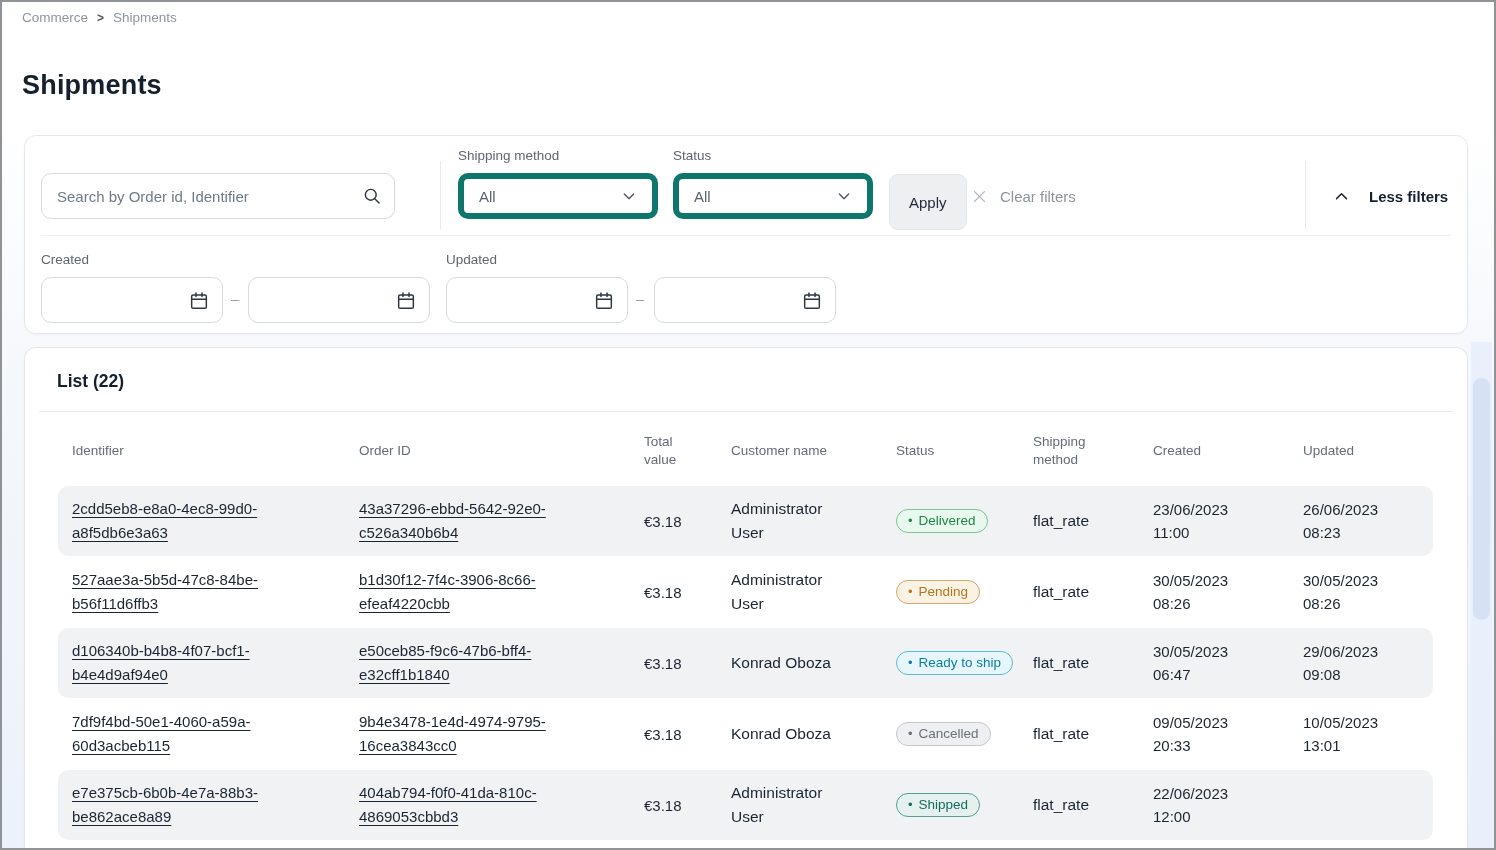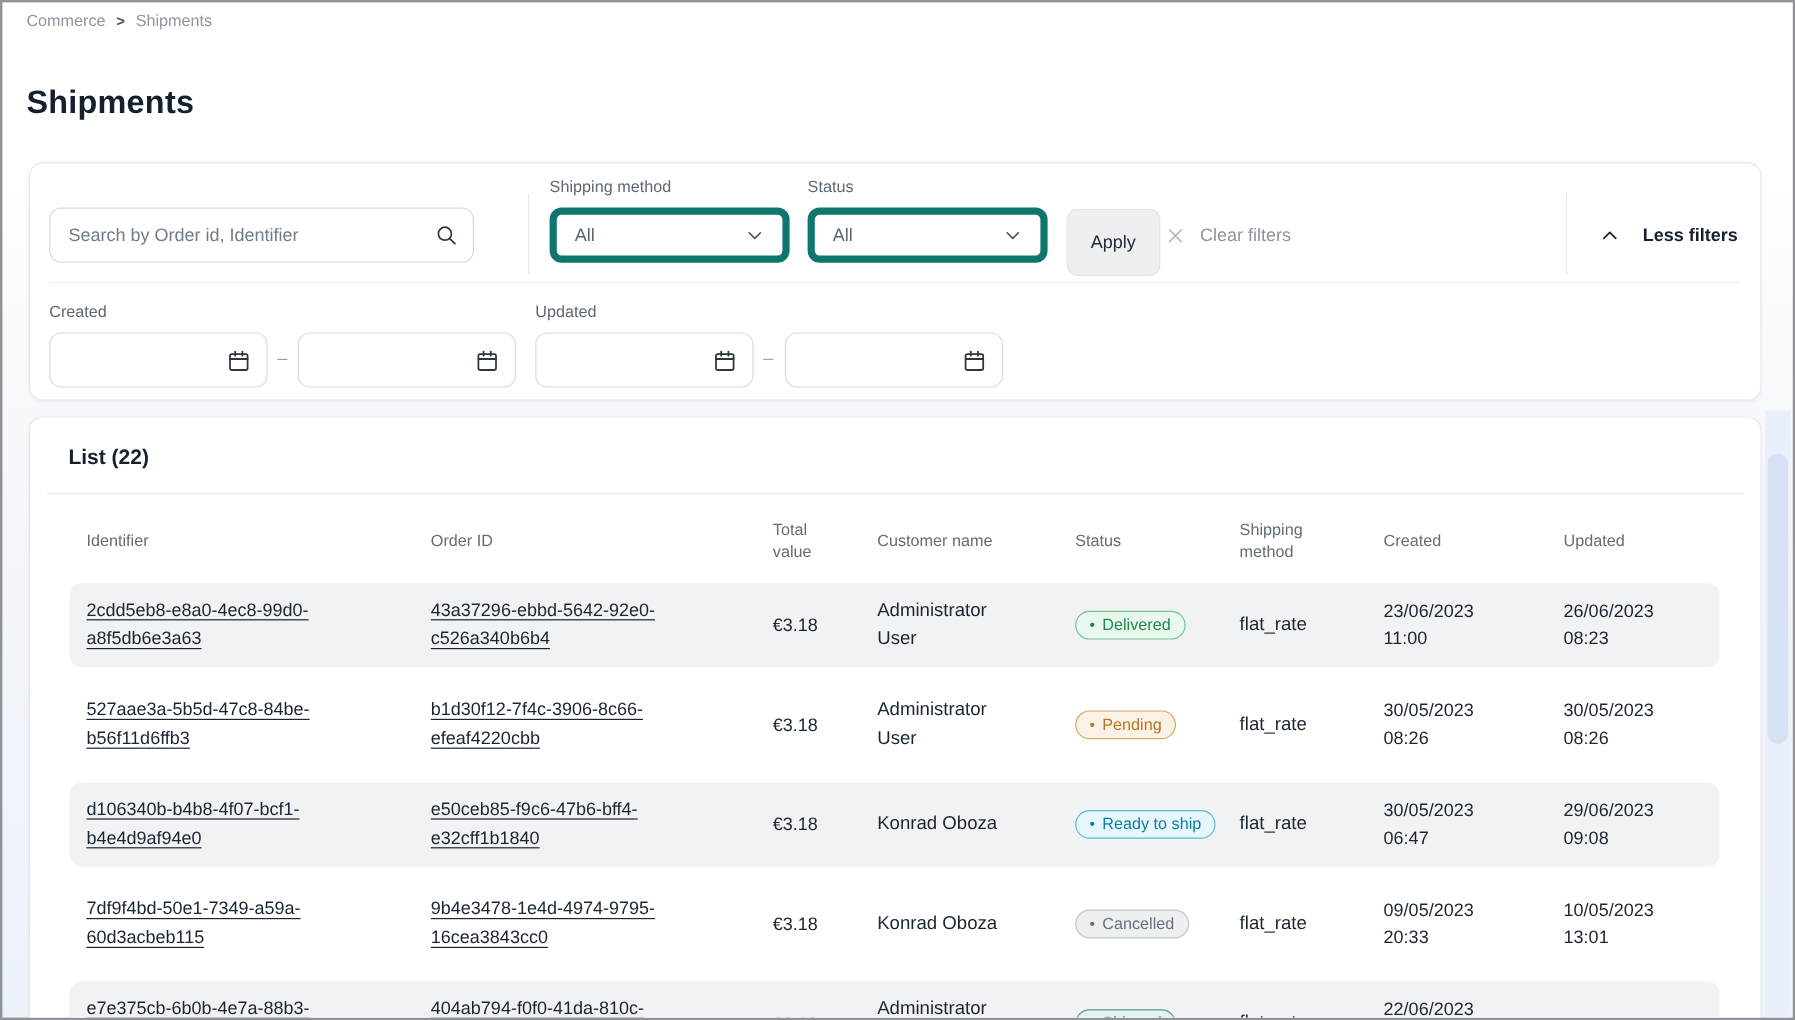--- a/index.html
+++ b/index.html
@@ -54,21 +54,21 @@
   .list-title { position:absolute; left:32px; top:23px; font-size:17.5px; font-weight:700; color:#15202e; }
   .list-hdiv { position:absolute; left:14px; right:14px; top:63px; height:1px; background:#e8ebef; }
 
   .grid { display:grid; grid-template-columns:287px 285px 87px 165px 137px 120px 150px 1fr; align-items:center; padding-left:14px; }
   .thead { position:absolute; left:33px; top:74px; width:1375px; height:58px; }
   .thead .th { font-size:13.5px; color:#646c78; line-height:1.35; }
   .th-narrow { max-width:52px; }
   .th-shipping { max-width:74px; }
 
   .tbody { position:absolute; left:33px; top:138px; width:1375px; }
-  .row { height:70px; margin-bottom:13px; border-radius:10px; }
+  .row { height:70px; margin-bottom:1px; border-radius:10px; }
   .row.striped { background:#f1f2f4; }
   .cell-link { font-size:15px; color:#1b2532; text-decoration:underline; text-underline-offset:3px; line-height:1.6; max-width:218px; display:inline-block; }
   .cell-plain { font-size:15px; color:#1b2532; }
   .cell-customer { font-size:15.5px; color:#1b2532; max-width:112px; line-height:1.55; }
   .cell-ship { font-size:15.5px; color:#1b2532; }
   .cell-date { font-size:15px; color:#1b2532; line-height:1.55; display:flex; flex-direction:column; }
   .badge { display:inline-flex; align-items:center; border:1px solid; border-radius:999px; padding:3px 11px 4px; font-size:13.5px; white-space:nowrap; width:max-content; }
   .badge .dot { margin-right:6px; font-size:13px; }
 
   
@@ -271,21 +271,21 @@
     <span class="cell-date">
       <span>30/05/2023</span>
           <span>06:47</span>
     </span>
     <span class="cell-date">
       <span>29/06/2023</span>
           <span>09:08</span>
     </span>
   </div>
       <div class="grid row">
-    <span><a class="cell-link" href="#">7df9f4bd-50e1-7349-a59a-60d3acbeb115</a></span>
+    <span><a class="cell-link" href="#">7df9f4bd-50e1-4060-a59a-60d3acbeb115</a></span>
     <span><a class="cell-link" href="#">9b4e3478-1e4d-4974-9795-16cea3843cc0</a></span>
     <span class="cell-plain">€3.18</span>
     <span class="cell-customer">Konrad Oboza</span>
     <span>
       <span class="badge" style="color: rgb(104, 112, 124); border-color: rgb(194, 200, 207); background: rgb(237, 239, 241);">
         <span class="dot">•</span>
         <span>Cancelled</span>
       </span>
     </span>
     <span class="cell-ship">flat_rate</span>

